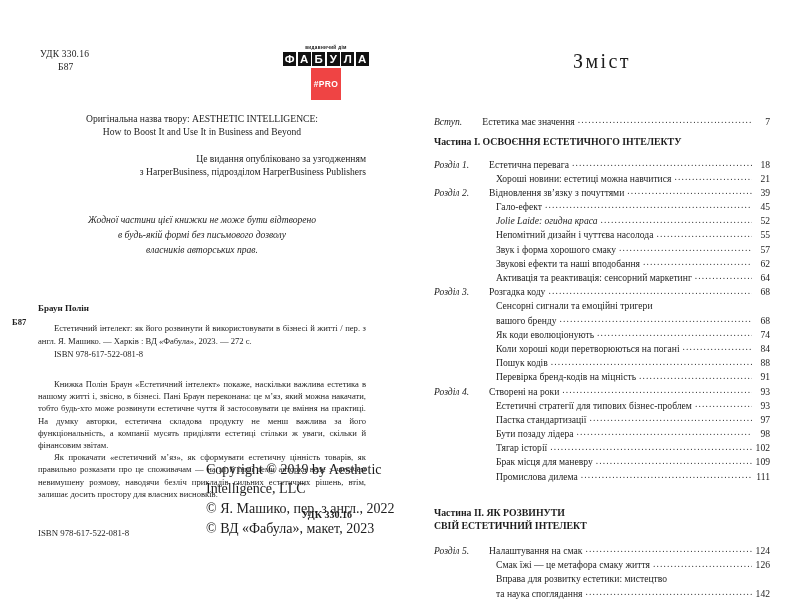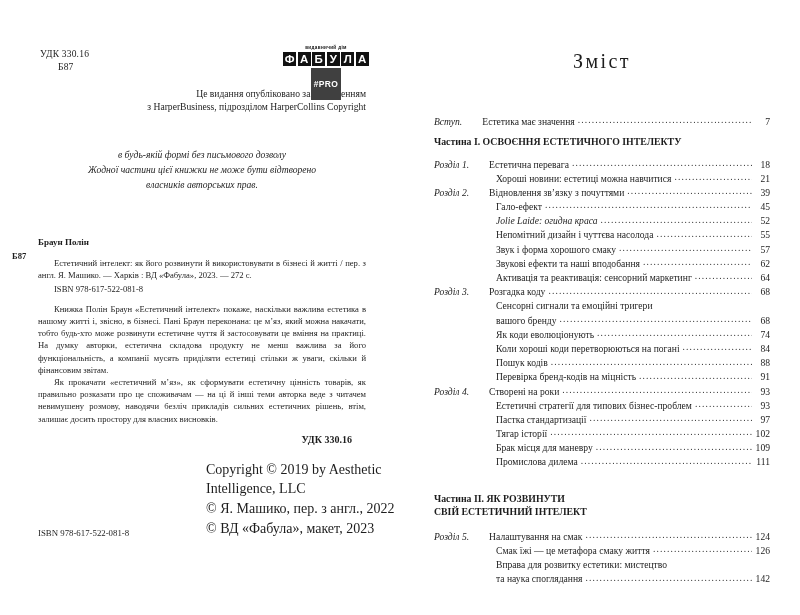--- a/index.html
+++ b/index.html
@@ -71,21 +71,21 @@
     font-family: "Liberation Sans", sans-serif;
     font-weight: bold;
     font-size: 11.5px;
     line-height: 14px;
     width: 13px;
     height: 14px;
     text-align: center;
   }
   .logo-pro {
     display: inline-block;
-    background: #404040;
+    background: #ef4444;
     color: #fff;
     font-family: "Liberation Sans", sans-serif;
     font-weight: bold;
     font-size: 8.5px;
     line-height: 10px;
     letter-spacing: .4px;
     padding: 11px 3px;
     margin-top: 2px;
   }
 
@@ -132,21 +132,21 @@
     margin: 0;
     text-indent: 16px;
     text-align: justify;
   }
   .biblio p.isbn-line {
     text-indent: 16px;
     text-align: left;
     margin-top: 1px;
   }
   .biblio p.annotation {
-    margin-top: 8px;
+    margin-top: 18px;
   }
   .udk-foot {
     text-align: right;
     font-weight: bold;
     font-size: 10px;
     margin-top: 8px;
     margin-right: 14px;
   }
 
   .footer-row {
@@ -263,29 +263,33 @@
         <span>Ф</span>
         <span>А</span>
         <span>Б</span>
         <span>У</span>
         <span>Л</span>
         <span>А</span>
       </div>
       <div class="logo-pro">#PRO</div>
     </div>
 
+    <div class="orig-title">
+      <div>Оригінальна назва твору: AESTHETIC INTELLIGENCE:</div>
+      <div>How to Boost It and Use It in Business and Beyond</div>
+    </div>
 
     <div class="agreement">
       <div>Це видання опубліковано за узгодженням</div>
-      <div>з HarperBusiness, підрозділом HarperCollins Copyright</div>
+      <div>з HarperBusiness, підрозділом HarperBusiness Publishers</div>
     </div>
 
     <div class="rights">
+      <div>Жодної частини цієї книжки не може бути відтворено</div>
       <div>в будь-якій формі без письмового дозволу</div>
-      <div>Жодної частини цієї книжки не може бути відтворено</div>
       <div>власників авторських прав.</div>
     </div>
 
     <div class="biblio">
       <div class="biblio-marker">Б87</div>
       <div class="author-name">Браун Полін</div>
       <p>Естетичний інтелект: як його розвинути й використовувати в бізнесі й житті / пер. з англ. Я. Машико. — Харків : ВД «Фабула», 2023. — 272 с.</p>
       <p class="isbn-line">ISBN 978-617-522-081-8</p>
       <p class="annotation">Книжка Полін Браун «Естетичний інтелект» покаже, наскільки важлива естетика в нашому житті і, звісно, в бізнесі. Пані Браун переконана: це м’яз, який можна накачати, тобто будь-хто може розвинути естетичне чуття й застосовувати це вміння на практиці. На думку авторки, естетична складова продукту не менш важлива за його функціональність, а компанії мусять приділяти естетиці стільки ж уваги, скільки й фінансовим звітам.</p>
       <p>Як прокачати «естетичний м’яз», як сформувати естетичну цінність товарів, як правильно розказати про це споживачам — на ці й інші теми авторка веде з читачем невимушену розмову, наводячи безліч прикладів сильних естетичних рішень, втім, залишає досить простору для власних висновків.</p>
@@ -424,20 +428,26 @@
           <span class="toc-page">93</span>
         </div>
         <div class="toc-row">
           <span class="toc-indent"></span>
           <span class="toc-text">Пастка стандартизації</span>
           <span class="toc-leader"></span>
           <span class="toc-page">97</span>
         </div>
         <div class="toc-row">
           <span class="toc-indent"></span>
+          <span class="toc-text">Бути позаду лідера</span>
+          <span class="toc-leader"></span>
+          <span class="toc-page">98</span>
+        </div>
+        <div class="toc-row">
+          <span class="toc-indent"></span>
           <span class="toc-text">Тягар історії</span>
           <span class="toc-leader"></span>
           <span class="toc-page">102</span>
         </div>
         <div class="toc-row">
           <span class="toc-indent"></span>
           <span class="toc-text">Брак місця для маневру</span>
           <span class="toc-leader"></span>
           <span class="toc-page">109</span>
         </div>

